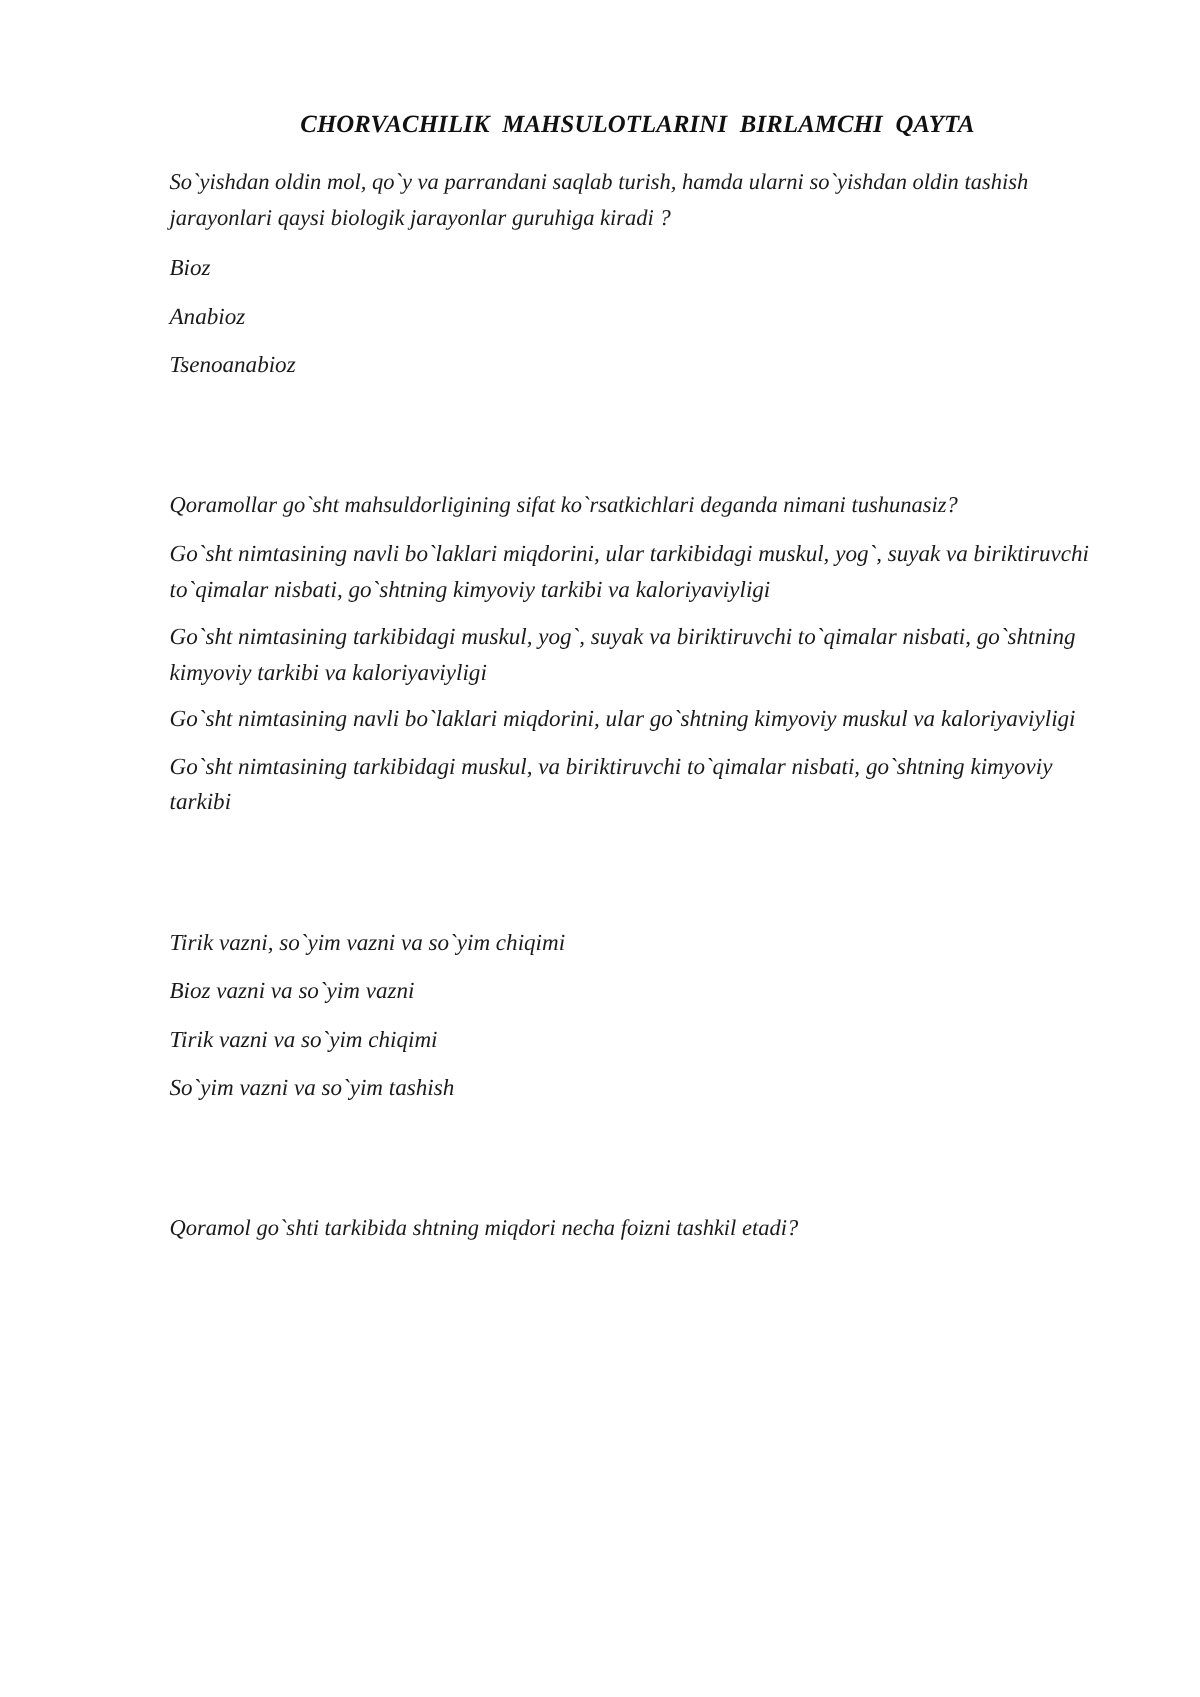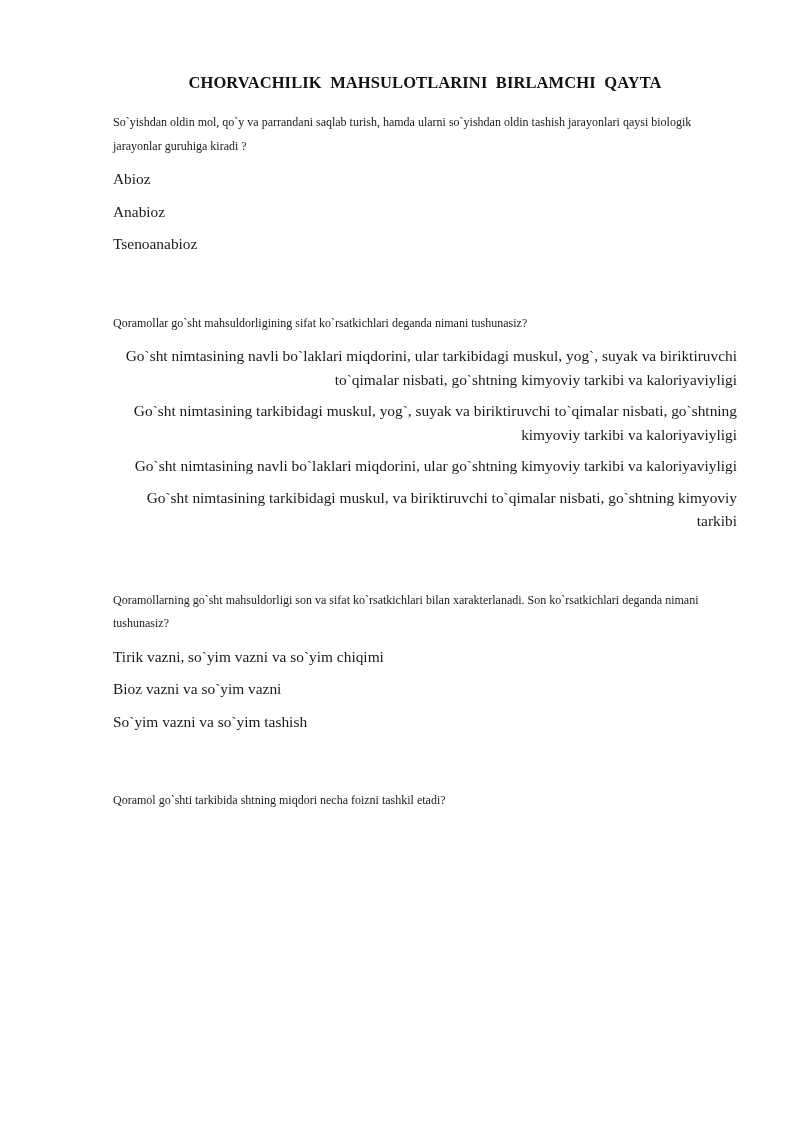--- a/index.html
+++ b/index.html
@@ -16,20 +16,21 @@
     -webkit-font-smoothing: antialiased;
     overflow: hidden;
   }
   .page {
     position: relative;
     width: 712px;
     height: 1131px;
     background: #ffffff;
     box-sizing: border-box;
     padding: 16px;
+    font-style: italic;
   }
   .content {
     position: absolute;
     left: 113px;
     top: 70px;
     width: 624px;
   }
 
   
   .doc-title {
@@ -44,24 +45,24 @@
   .doc-title .tline {
     display: block;
     white-space: pre;
   }
 
   
   .qblock {
     margin: 0;
   }
   .qblock + .qblock {
-    margin-top: 56px;
+    margin-top: 70px;
   }
   .question {
-    font-size: 12px;
+    font-size: 15px;
     line-height: 23.5px;
     margin: 0 0 9px 0;
     text-align: left;
     color: #1a1a1a;
   }
   .options {
     list-style: none;
     margin: 0;
     padding: 0;
   }
@@ -70,57 +71,56 @@
     line-height: 23.5px;
     margin: 0 0 9px 0;
     color: #1a1a1a;
   }
   .option:last-child {
     margin-bottom: 0;
   }
   
   .option.wide {
     margin-bottom: 8px;
-    text-align: right;
   }
 </style>
 </head>
 <body>
 
 <div class="page">
   <div class="content">
 
     <h1 class="doc-title">
       <span class="tline">CHORVACHILIK  MAHSULOTLARINI  BIRLAMCHI  QAYTA</span>
     </h1>
 
     <div class="qblock">
       <p class="question">So`yishdan oldin mol, qo`y va parrandani  saqlab turish, hamda ularni so`yishdan oldin tashish jarayonlari qaysi biologik jarayonlar guruhiga kiradi ?</p>
       <ul class="options">
-        <li class="option">Abioz</li>
+        <li class="option">Bioz</li>
         <li class="option">Anabioz</li>
         <li class="option">Tsenoanabioz</li>
       </ul>
     </div>
 
     <div class="qblock">
       <p class="question">Qoramollar go`sht mahsuldorligining sifat ko`rsatkichlari deganda nimani tushunasiz?</p>
       <ul class="options">
         <li class="option wide">Go`sht nimtasining navli bo`laklari miqdorini, ular tarkibidagi muskul, yog`, suyak va biriktiruvchi to`qimalar nisbati, go`shtning kimyoviy tarkibi va kaloriyaviyligi</li>
         <li class="option wide">Go`sht nimtasining tarkibidagi muskul, yog`, suyak va biriktiruvchi to`qimalar nisbati, go`shtning kimyoviy tarkibi va kaloriyaviyligi</li>
-        <li class="option wide">Go`sht nimtasining navli bo`laklari miqdorini, ular go`shtning kimyoviy tarkibi va kaloriyaviyligi</li>
+        <li class="option wide">Go`sht nimtasining navli bo`laklari miqdorini, ular go`shtning kimyoviy muskul va kaloriyaviyligi</li>
         <li class="option wide">Go`sht nimtasining tarkibidagi muskul, va biriktiruvchi to`qimalar nisbati, go`shtning kimyoviy tarkibi</li>
       </ul>
     </div>
 
     <div class="qblock">
-      <p class="question">Qoramollarning go`sht mahsuldorligi son va sifat ko`rsatkichlari bilan xarakterlanadi. Son ko`rsatkichlari deganda nimani tushunasiz?</p>
       <ul class="options">
         <li class="option">Tirik vazni, so`yim vazni va so`yim chiqimi</li>
         <li class="option">Bioz vazni va so`yim vazni</li>
+        <li class="option">Tirik vazni va so`yim chiqimi</li>
         <li class="option">So`yim vazni va so`yim tashish</li>
       </ul>
     </div>
 
     <div class="qblock">
       <p class="question">Qoramol go`shti tarkibida shtning miqdori necha foizni tashkil etadi?</p>
     </div>
 
   </div>
 </div>

